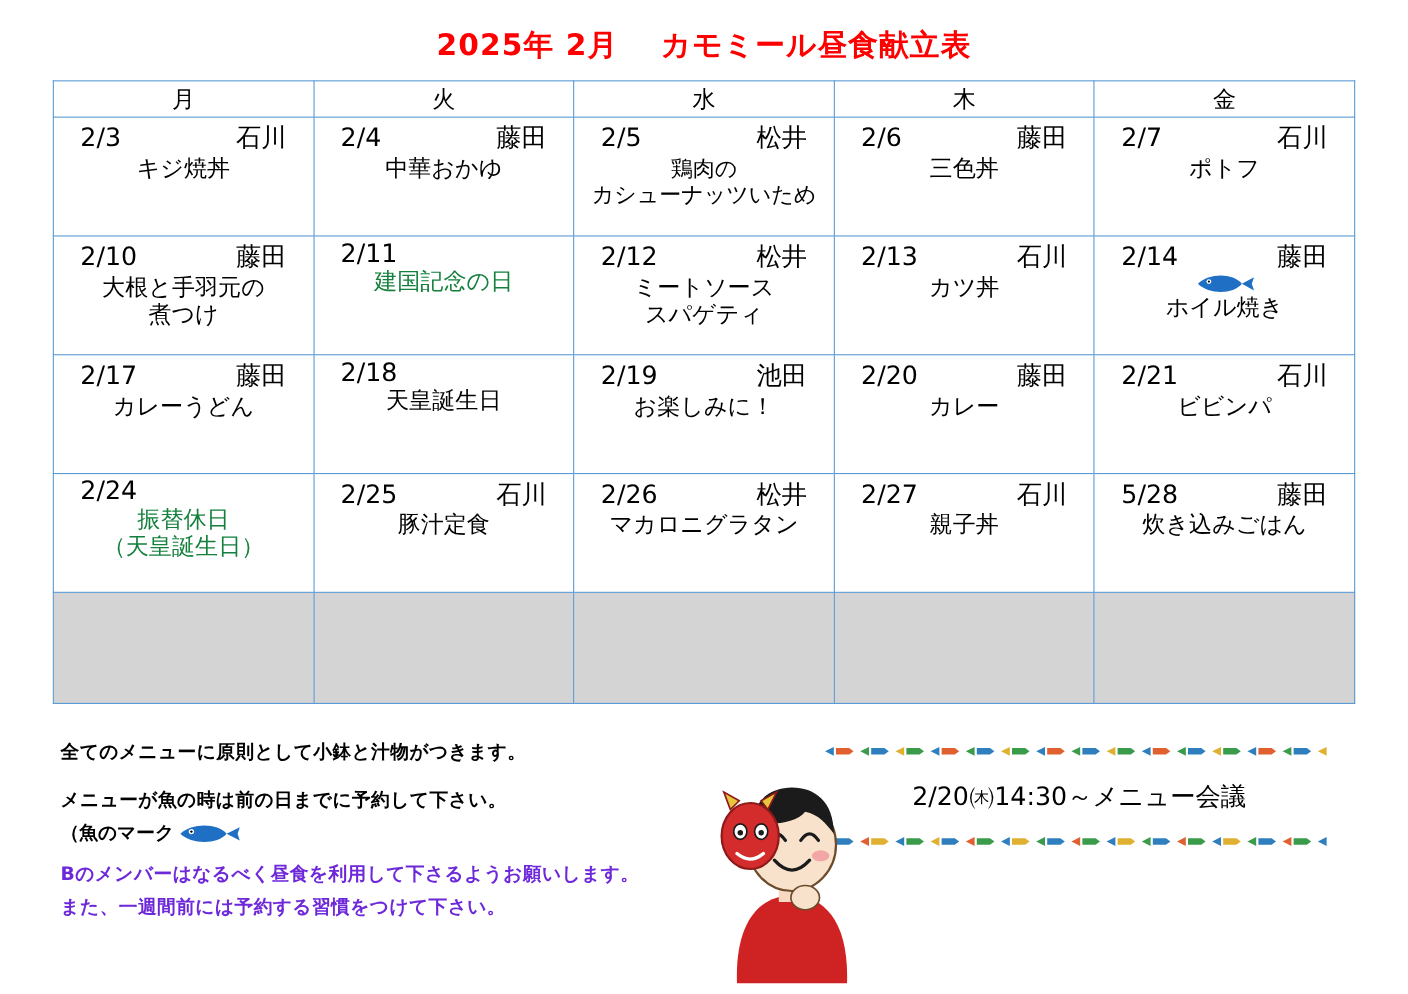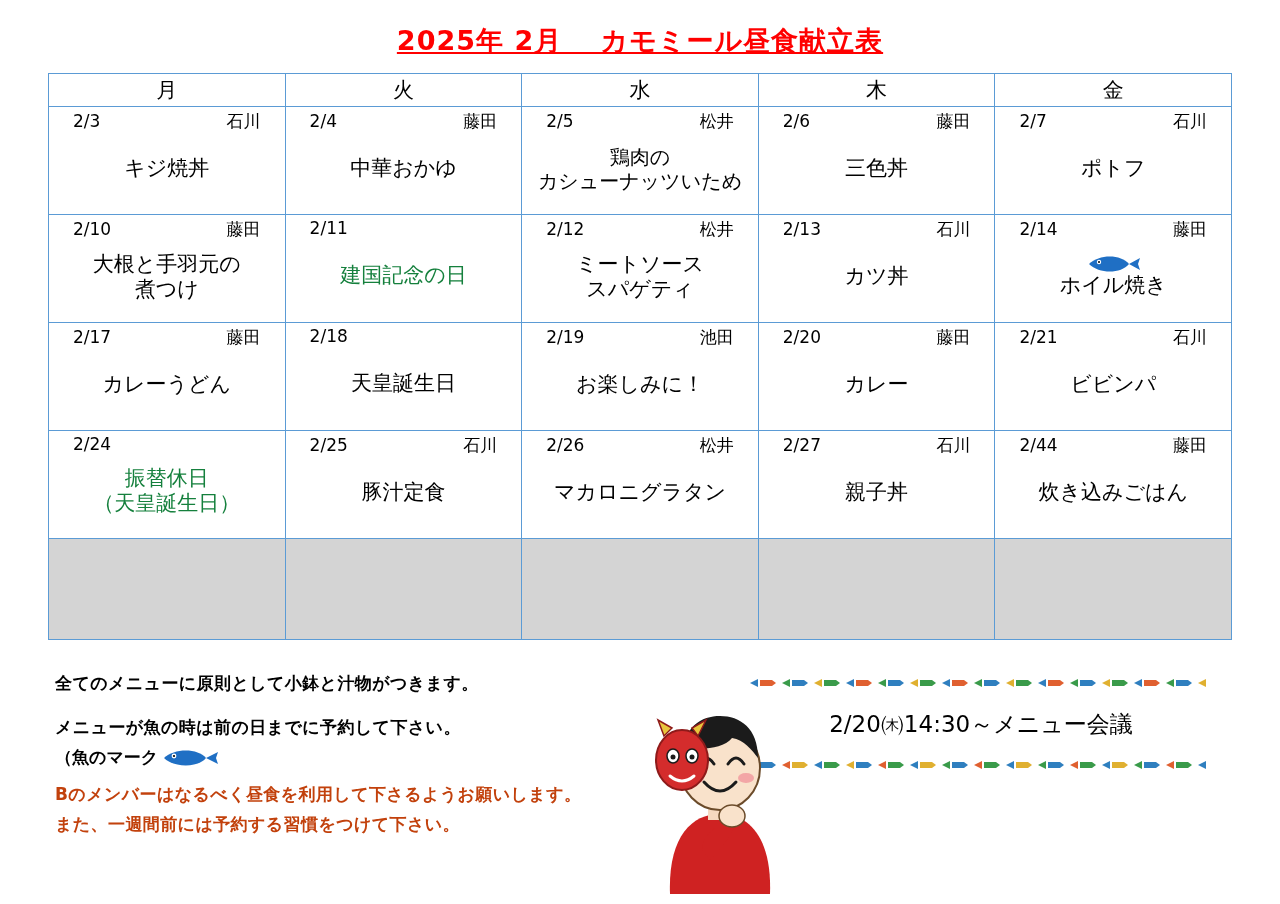--- a/index.html
+++ b/index.html
@@ -17,21 +17,20 @@
   }
   .page-title {
     text-align: center;
     color: #ff0000;
     font-weight: bold;
     font-size: 27px;
     letter-spacing: 1px;
     margin-top: 23px;
     margin-bottom: 14px;
     font-family: "DejaVu Sans", sans-serif;
-    text-decoration: underline;
   }
   .menu-table {
     border-collapse: collapse;
     table-layout: fixed;
     margin: 0 auto;
     width: 1184px;
     border: 1px solid #5b9bd5;
   }
   .menu-table td, .menu-table th {
     border: 1px solid #5b9bd5;
@@ -50,34 +49,34 @@
     height: 107px;
     display: flex;
     flex-direction: column;
     box-sizing: border-box;
     padding: 3px 8px 4px 8px;
   }
   .cell-head {
     display: flex;
     justify-content: space-between;
     align-items: baseline;
-    font-size: 17px;
+    font-size: 23px;
     font-family: "DejaVu Sans", sans-serif;
     padding: 0 12px 0 16px;
     white-space: nowrap;
   }
   .cell-head .staff {
     padding-right: 4px;
   }
   .cell-body {
     flex: 1;
     display: flex;
     flex-direction: column;
     align-items: center;
-    justify-content: center;
+    justify-content: flex-start;
     text-align: center;
     font-size: 21px;
     line-height: 1.18;
     font-family: "DejaVu Sans", sans-serif;
     padding-bottom: 6px;
   }
   .cell-body.small {
     font-size: 20px;
     line-height: 1.2;
   }
@@ -117,21 +116,21 @@
     display: flex;
     align-items: center;
     font-size: 17px;
     font-weight: bold;
     white-space: nowrap;
   }
   .note-red {
     color: #ff0000;
   }
   .note-red .note-line {
-    color: #c2410c;
+    color: #6d28d9;
   }
   
   .meeting {
     position: absolute;
     left: 748px;
     top: 676px;
     width: 466px;
     height: 96px;
   }
   .meeting-text {
@@ -407,21 +406,21 @@
             <span class="staff">石川</span>
           </div>
           <div class="cell-body">
             <span class="line">親子丼</span>
           </div>
         </div>
       </td>
       <td>
         <div class="cell-inner">
           <div class="cell-head">
-            <span>2/44</span>
+            <span>5/28</span>
             <span class="staff">藤田</span>
           </div>
           <div class="cell-body">
             <span class="line">炊き込みごはん</span>
           </div>
         </div>
       </td>
     </tr>
 
     <tr class="empty-row">

